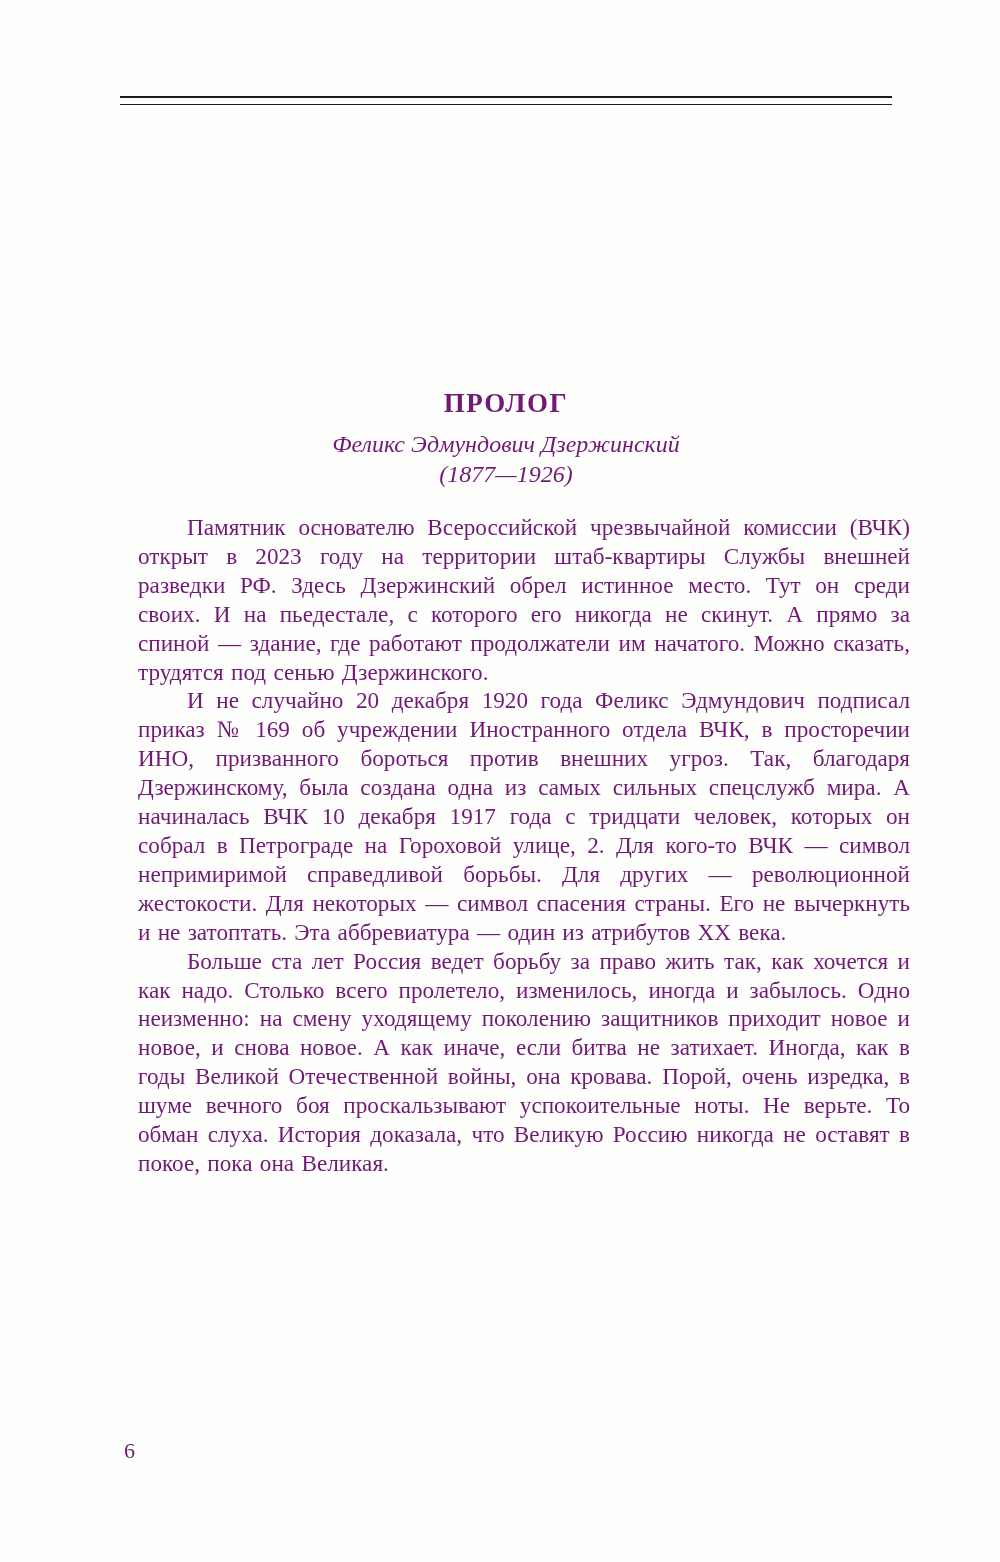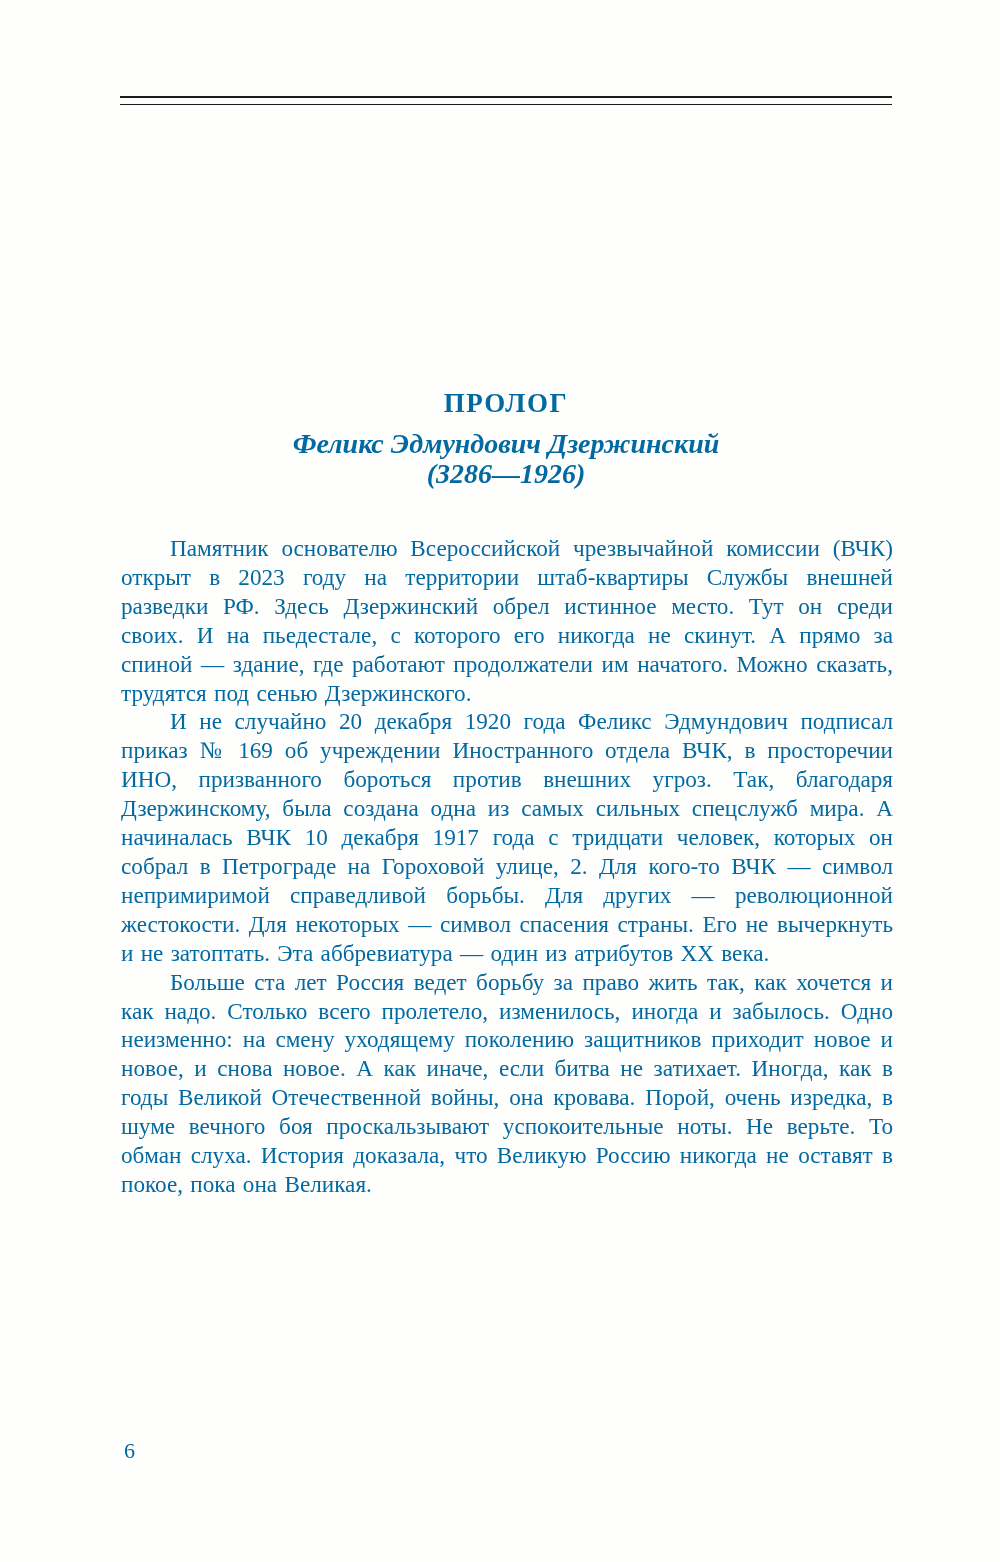--- a/index.html
+++ b/index.html
@@ -5,21 +5,21 @@
   html, body {
     margin: 0;
     padding: 0;
     background: #ffffff;
   }
   .page {
     position: relative;
     width: 1000px;
     height: 1562px;
     background: #fefefdff;
-    color: #0369a1;
+    color: #701a75;
     font-family: "Liberation Serif", "DejaVu Serif", serif;
     overflow: hidden;
   }
   .top-rule {
     position: absolute;
     left: 120px;
     width: 772px;
     top: 96px;
     height: 6px;
     border-top: 2.5px solid #1c1c1c;
@@ -33,32 +33,31 @@
     text-align: center;
   }
   .chapter-title {
     font-size: 27px;
     font-weight: bold;
     letter-spacing: 1.5px;
     margin: 0 0 10px 0;
   }
   .chapter-subtitle-name,
   .chapter-subtitle-years {
-    font-size: 28px;
-    font-weight: bold;
+    font-size: 24px;
+    font-weight: normal;
     font-style: italic;
     line-height: 30px;
     margin: 0;
   }
   .body-block {
     position: absolute;
-    left: 121px;
+    left: 138px;
     width: 772px;
     top: 513px;
-    margin-top: 21px;
   }
   .body-block p {
     margin: 0;
     font-size: 23.2px;
     line-height: 28.9px;
     text-align: justify;
     text-indent: 49px;
     word-spacing: 1.5px;
   }
   .page-number {
@@ -71,21 +70,21 @@
 </head>
 <body>
 
 <div class="page">
 
   <div class="top-rule"></div>
 
   <div class="heading-block">
     <h1 class="chapter-title">ПРОЛОГ</h1>
     <p class="chapter-subtitle-name">Феликс Эдмундович Дзержинский</p>
-    <p class="chapter-subtitle-years">(3286—1926)</p>
+    <p class="chapter-subtitle-years">(1877—1926)</p>
   </div>
 
   <div class="body-block">
     <p>Памятник основателю Всероссийской чрезвычайной комиссии (ВЧК) открыт в 2023 году на территории штаб-квартиры Службы внешней разведки РФ. Здесь Дзержинский обрел истинное место. Тут он среди своих. И на пьедестале, с которого его никогда не скинут. А прямо за спиной — здание, где работают продолжатели им начатого. Можно сказать, трудятся под сенью Дзержинского.</p>
     <p>И не случайно 20 декабря 1920 года Феликс Эдмундович подписал приказ № 169 об учреждении Иностранного отдела ВЧК, в просторечии ИНО, призванного бороться против внешних угроз. Так, благодаря Дзержинскому, была создана одна из самых сильных спецслужб мира. А начиналась ВЧК 10 декабря 1917 года с тридцати человек, которых он собрал в Петрограде на Гороховой улице, 2. Для кого-то ВЧК — символ непримиримой справедливой борьбы. Для других — революционной жестокости. Для некоторых — символ спасения страны. Его не вычеркнуть и не затоптать. Эта аббревиатура — один из атрибутов XX века.</p>
     <p>Больше ста лет Россия ведет борьбу за право жить так, как хочется и как надо. Столько всего пролетело, изменилось, иногда и забылось. Одно неизменно: на смену уходящему поколению защитников приходит новое и новое, и снова новое. А как иначе, если битва не затихает. Иногда, как в годы Великой Отечественной войны, она кровава. Порой, очень изредка, в шуме вечного боя проскальзывают успокоительные ноты. Не верьте. То обман слуха. История доказала, что Великую Россию никогда не оставят в покое, пока она Великая.</p>
   </div>
 
   <div class="page-number">6</div>
 

